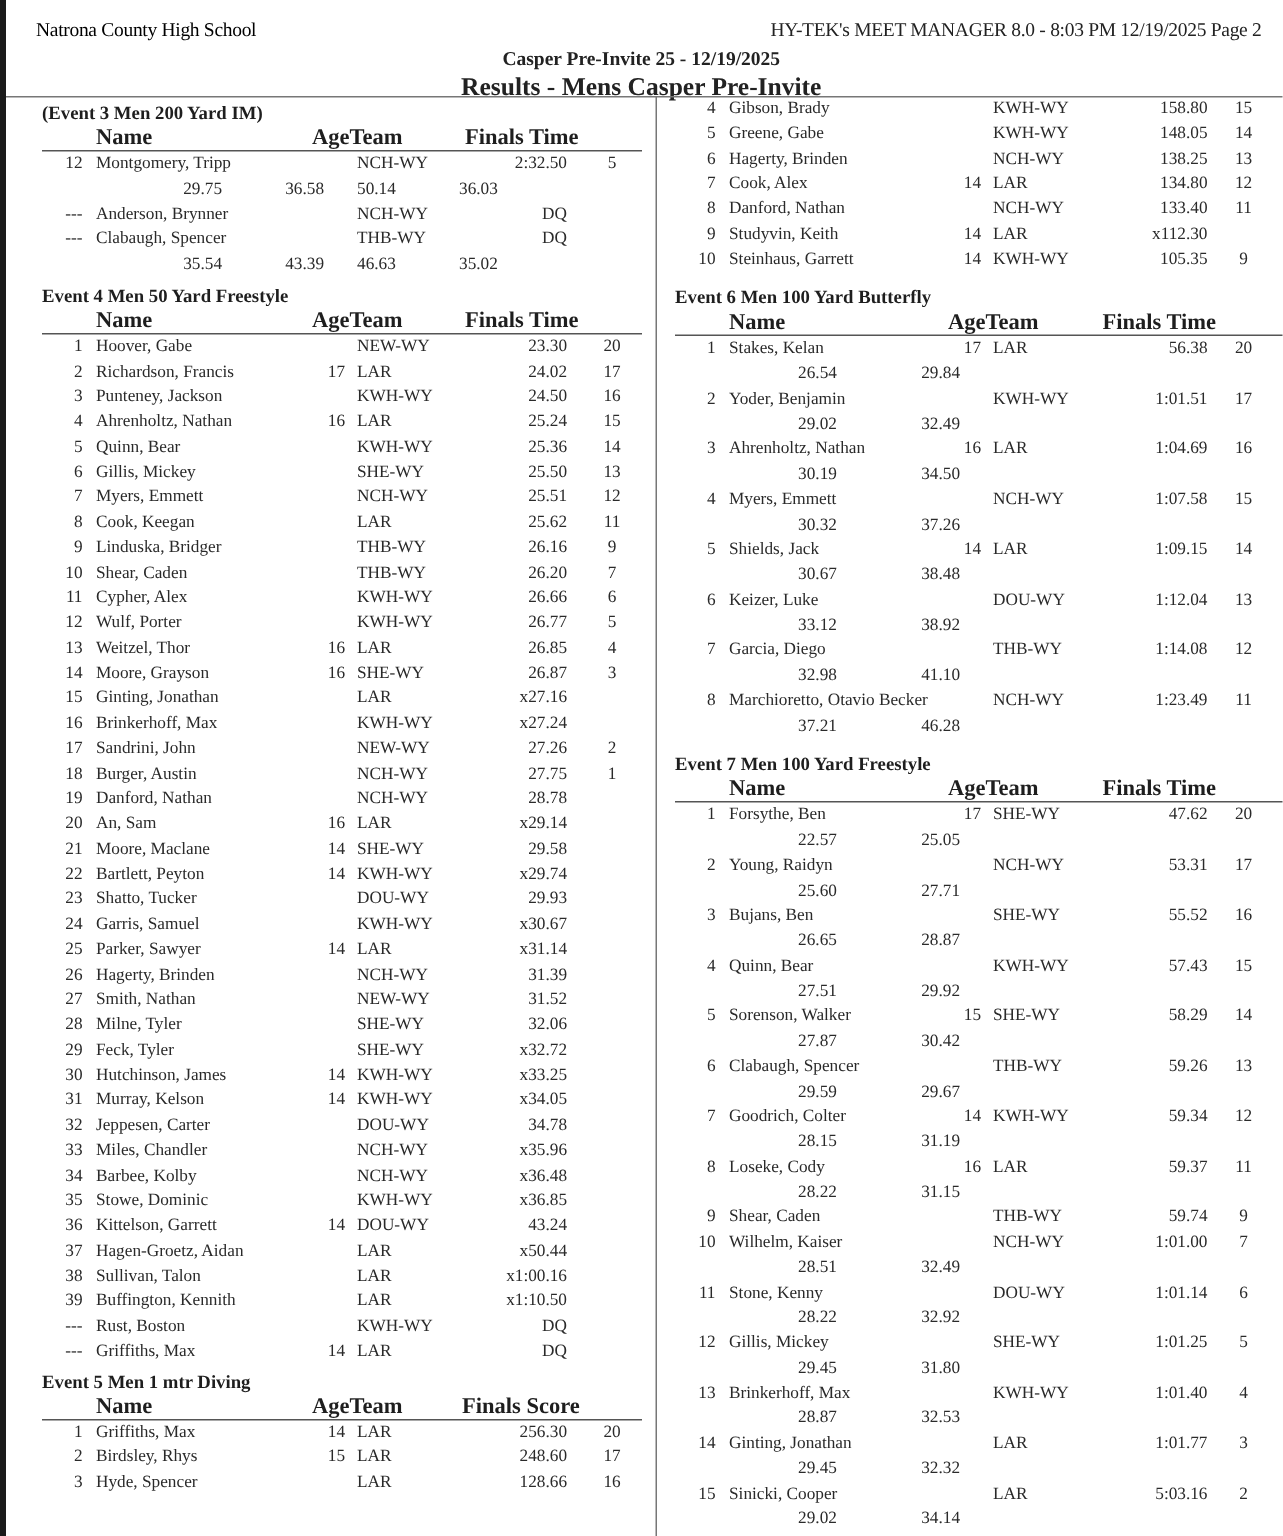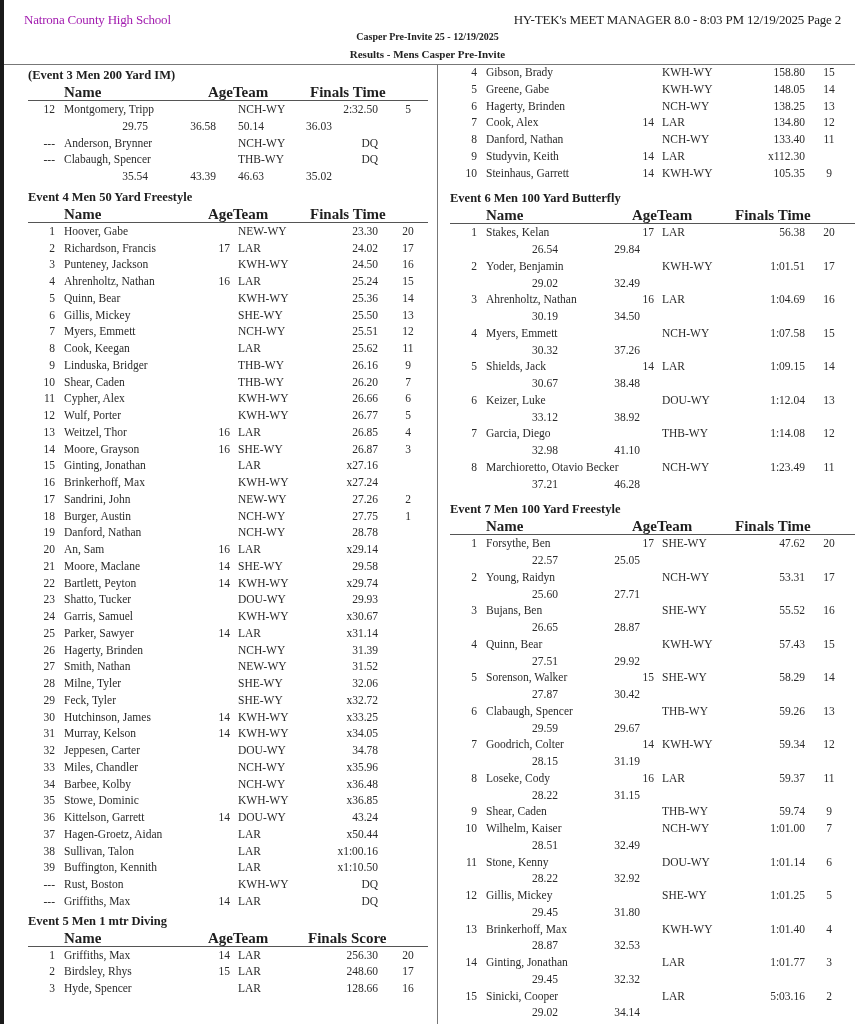--- a/index.html
+++ b/index.html
@@ -9,33 +9,33 @@
     font-family: "Liberation Serif", "DejaVu Serif", serif;
     color: #2a2a2a;
     position: relative;
   }
   .left-edge {
     position: absolute; left: 0; top: 0; width: 4px; height: 1024px;
     background: #1a1a1a;
   }
   .hdr-school {
     position: absolute; left: 24px; top: 12px;
-    font-size: 13px; letter-spacing: -0.2px; color: #a21caf;
+    font-size: 13px; letter-spacing: -0.2px; color: #000000;
   }
   .hdr-meta {
     position: absolute; right: 14px; top: 12px;
     font-size: 13px; letter-spacing: -0.2px; color: #222;
   }
   .hdr-title {
     position: absolute; left: 0; right: 0; top: 31px; text-align: center;
-    font-size: 10px; font-weight: bold; color: #222;
+    font-size: 13px; font-weight: bold; color: #222;
   }
   .hdr-sub {
     position: absolute; left: 0; right: 0; top: 48px; text-align: center;
-    font-size: 11px; font-weight: bold; color: #222;
+    font-size: 17px; font-weight: bold; color: #222;
   }
   .top-rule {
     position: absolute; left: 4px; right: 0; top: 64px; height: 1px;
     background: #777;
   }
   .col-divider {
     position: absolute; left: 437px; top: 64px; width: 1px; height: 960px;
     background: #777;
   }
   .col {

